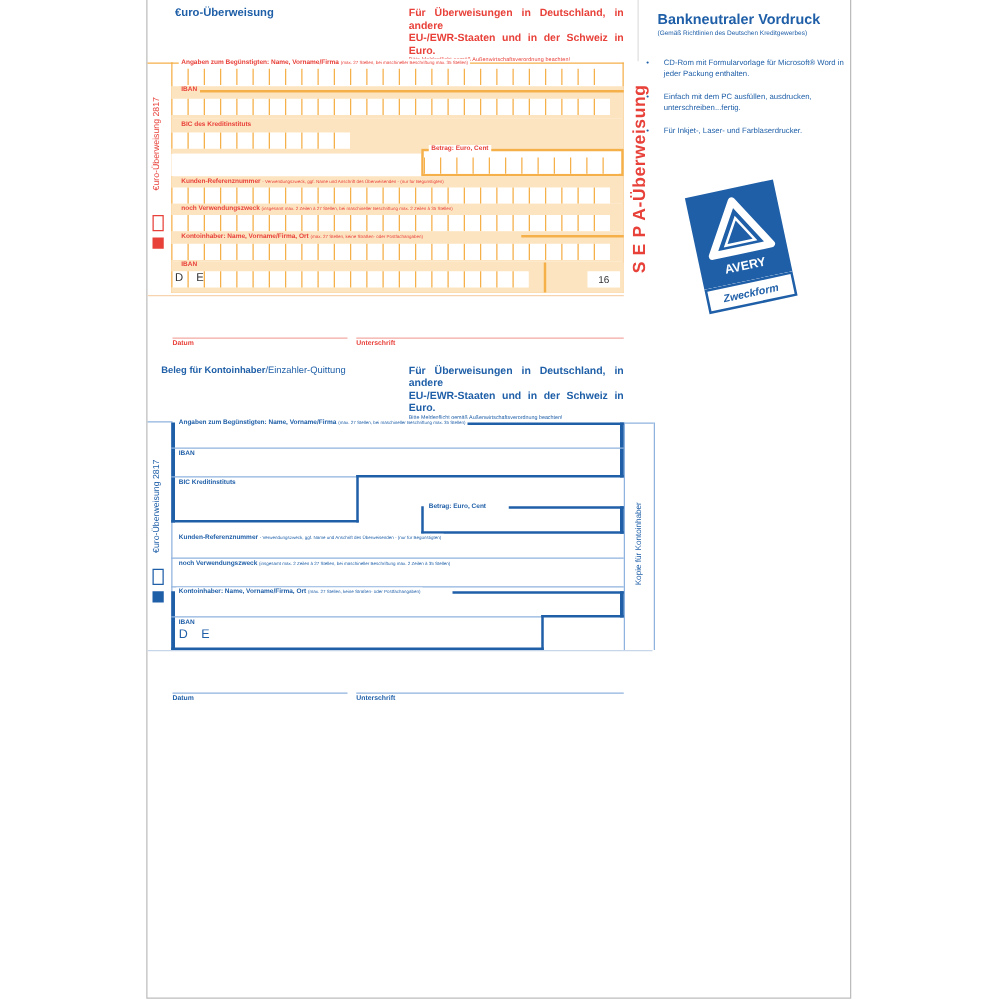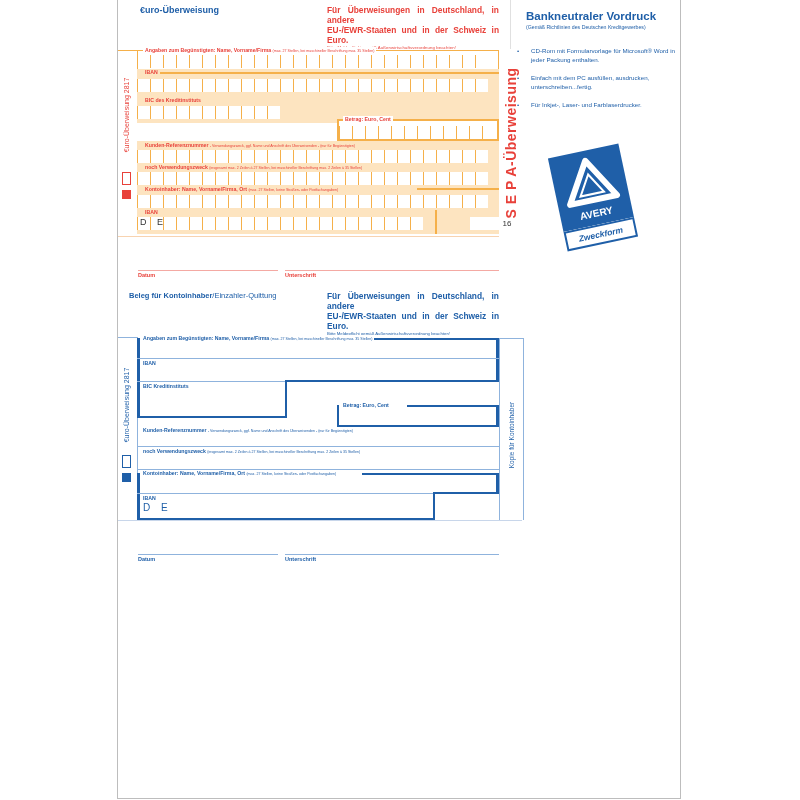--- a/index.html
+++ b/index.html
@@ -311,21 +311,21 @@
       <div class="cell"></div>
       <div class="cell"></div>
       <div class="cell"></div>
       <div class="cell"></div>
       <div class="cell"></div>
       <div class="cell"></div>
       <div class="cell"></div>
     </div>
   <div class="abs" style="left:3px;top:170px;font-size:9px;color:#333;letter-spacing:4px;">D E</div>
   <div class="abs" style="left:298px;top:163px;width:64px;height:24px;background:#fde4c0;border-left:2px solid #f5b04a;box-sizing:border-box;"></div>
-  <div class="abs" style="left:333px;top:170px;width:26px;height:13px;background:#fff;font-size:8px;color:#333;text-align:center;line-height:13px;padding-left:24px;">16</div>
+  <div class="abs" style="left:333px;top:170px;width:26px;height:13px;background:#fff;font-size:8px;color:#333;text-align:center;line-height:13px;">16</div>
 </div>
 
 <div class="abs sepa-vert">
   <span>S E P A-Überweisung</span>
 </div>
 
 <div class="abs" style="left:118px;top:236px;width:381px;height:1px;background:#f8d3b0;"></div>
 
 <div class="abs sigline" style="left:138px;top:270px;width:140px;background:#f4a9a3;"></div>
 <div class="abs sigline" style="left:285px;top:270px;width:214px;background:#f4a9a3;"></div>

